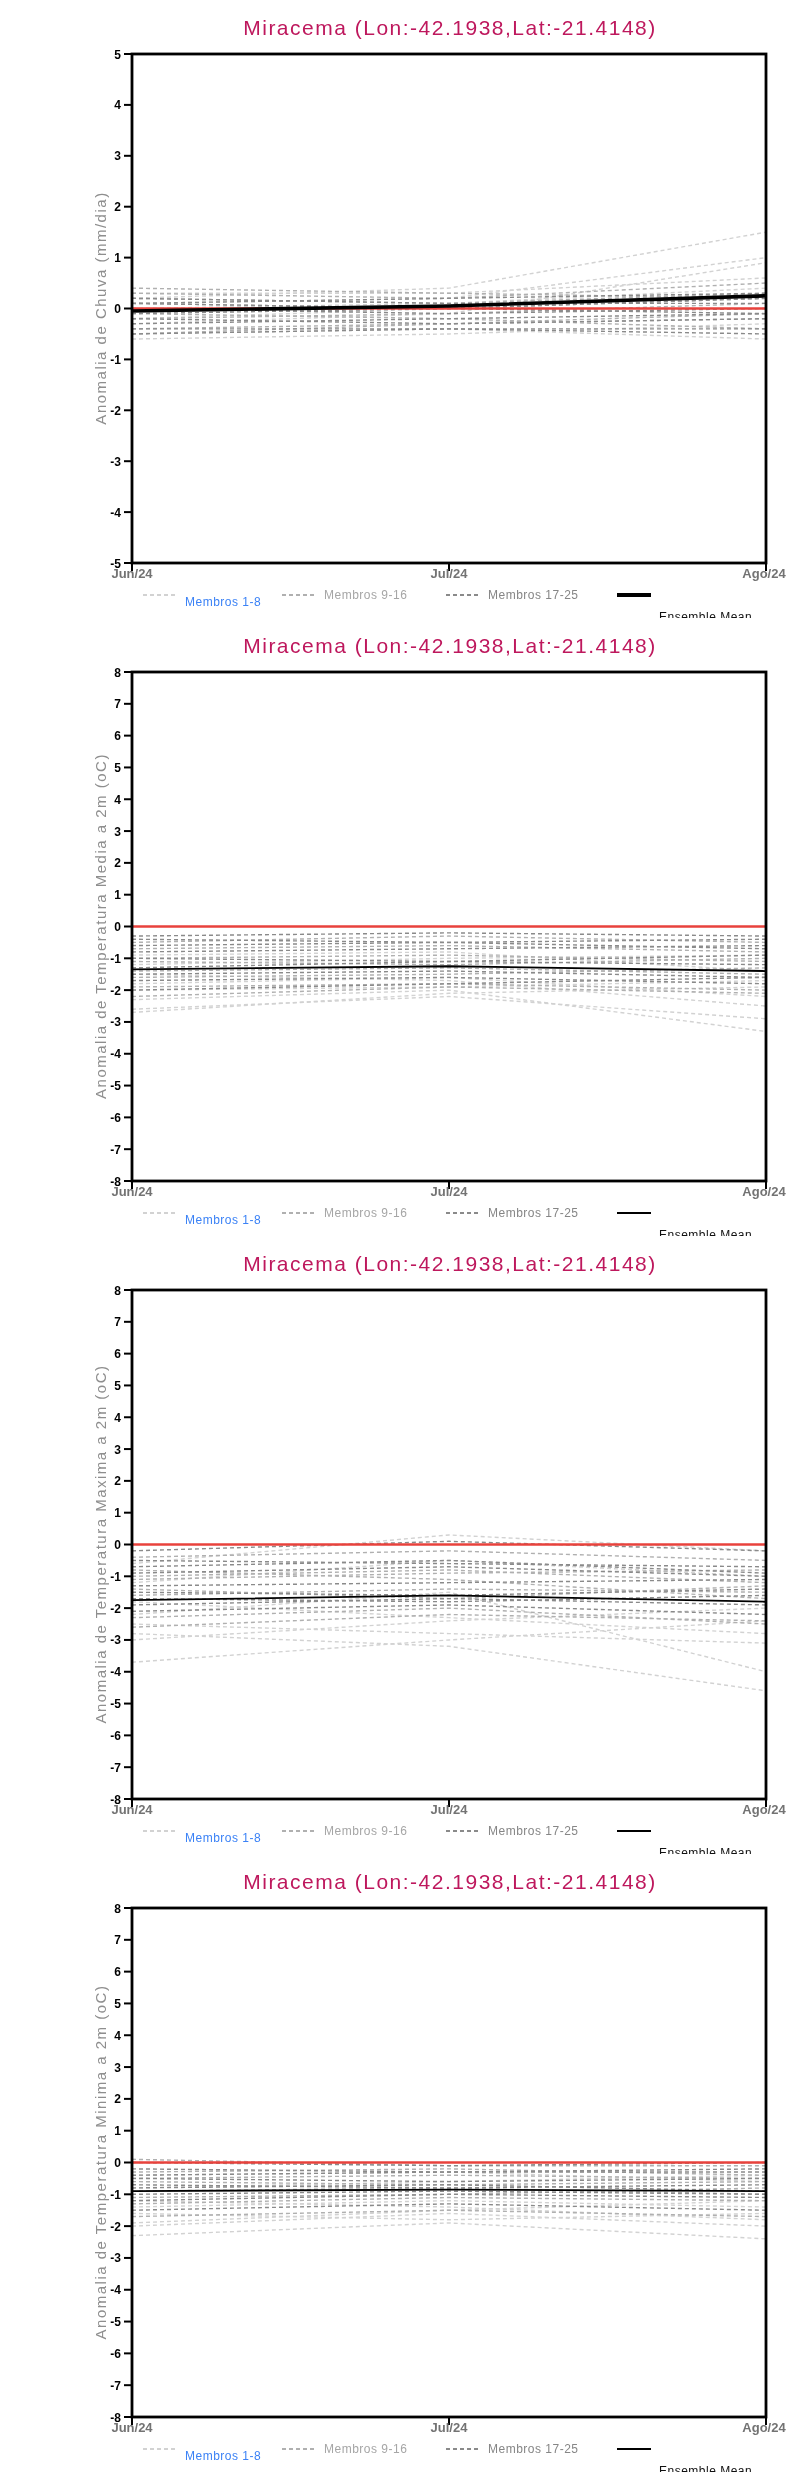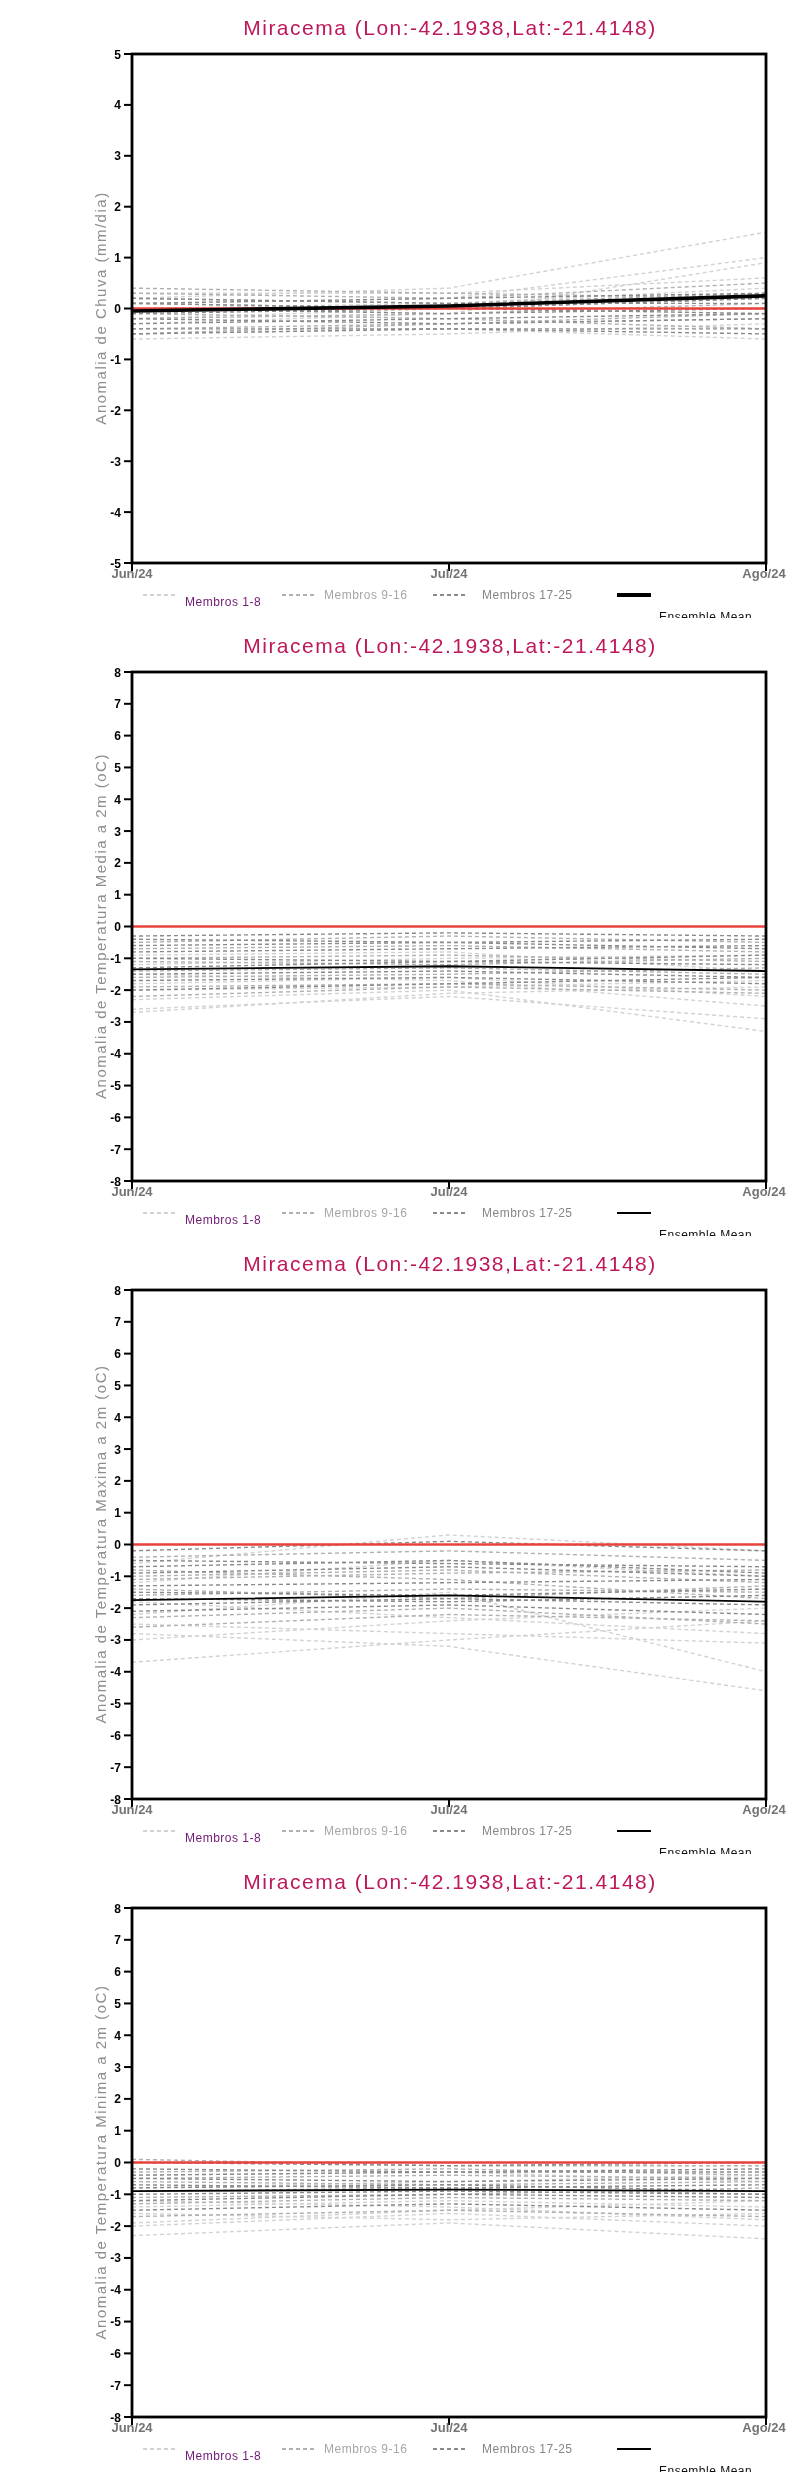--- a/index.html
+++ b/index.html
@@ -17,30 +17,30 @@
   }
   svg.plot{position:absolute;left:0;top:0;}
   .ticklabel{font:bold 12px "Liberation Sans",sans-serif;fill:#000000;}
   .x-labels{position:absolute;left:0;top:566px;width:800px;height:16px;}
   .xl{position:absolute;transform:translateX(-50%);font-size:13px;font-weight:bold;color:#737373;white-space:nowrap;}
   .xl-0{left:132px;}
   .xl-1{left:449px;text-align:right;}
   .xl-2{left:764px;}
   .legend{position:absolute;left:0;top:587px;width:800px;height:18px;}
   .legend-item{position:absolute;display:flex;align-items:center;height:16px;}
-  .li-0{left:143px;} .li-1{left:282px;} .li-2{left:433px;gap:7px;} .li-3{left:617px;}
+  .li-0{left:143px;} .li-1{left:282px;} .li-2{left:446px;} .li-3{left:617px;}
   .swatch{display:inline-block;width:34px;margin-right:8px;}
   .swatch.dash{height:2px;}
   .swatch.dash.g0{background:repeating-linear-gradient(90deg,#d2d2d2 0 4px,transparent 4px 7px);}
   .swatch.dash.g1{background:repeating-linear-gradient(90deg,#b0b0b0 0 4px,transparent 4px 7px);}
   .swatch.dash.g2{background:repeating-linear-gradient(90deg,#8a8a8a 0 4px,transparent 4px 7px);}
   .swatch.solid{height:2px;background:#000;}
   .mean-thick .swatch.solid{height:4px;}
   .legend-label{font-size:12px;letter-spacing:0.5px;white-space:nowrap;}
-  .lg0{color:#701a75;margin-top:13px;} .lg1{color:#a6a6a6;} .lg2{color:#868686;} .lg3{color:#111111;margin-top:44px;}
+  .lg0{color:#3b82f6;margin-top:13px;} .lg1{color:#a6a6a6;} .lg2{color:#868686;} .lg3{color:#111111;margin-top:44px;}
 </style>
 </head>
 <body>
 
 <section class="chart-block mean-thick">
   <h2 class="chart-title">Miracema (Lon:-42.1938,Lat:-21.4148)</h2>
   <div class="y-axis-label">Anomalia de Chuva (mm/dia)</div>
   <svg class="plot" width="800" height="618" viewBox="0 0 800 618">
       <line x1="124" y1="54" x2="132" y2="54" stroke="#000" stroke-width="2"></line>
       <text class="ticklabel" x="121" y="58.5" text-anchor="end">5</text>

